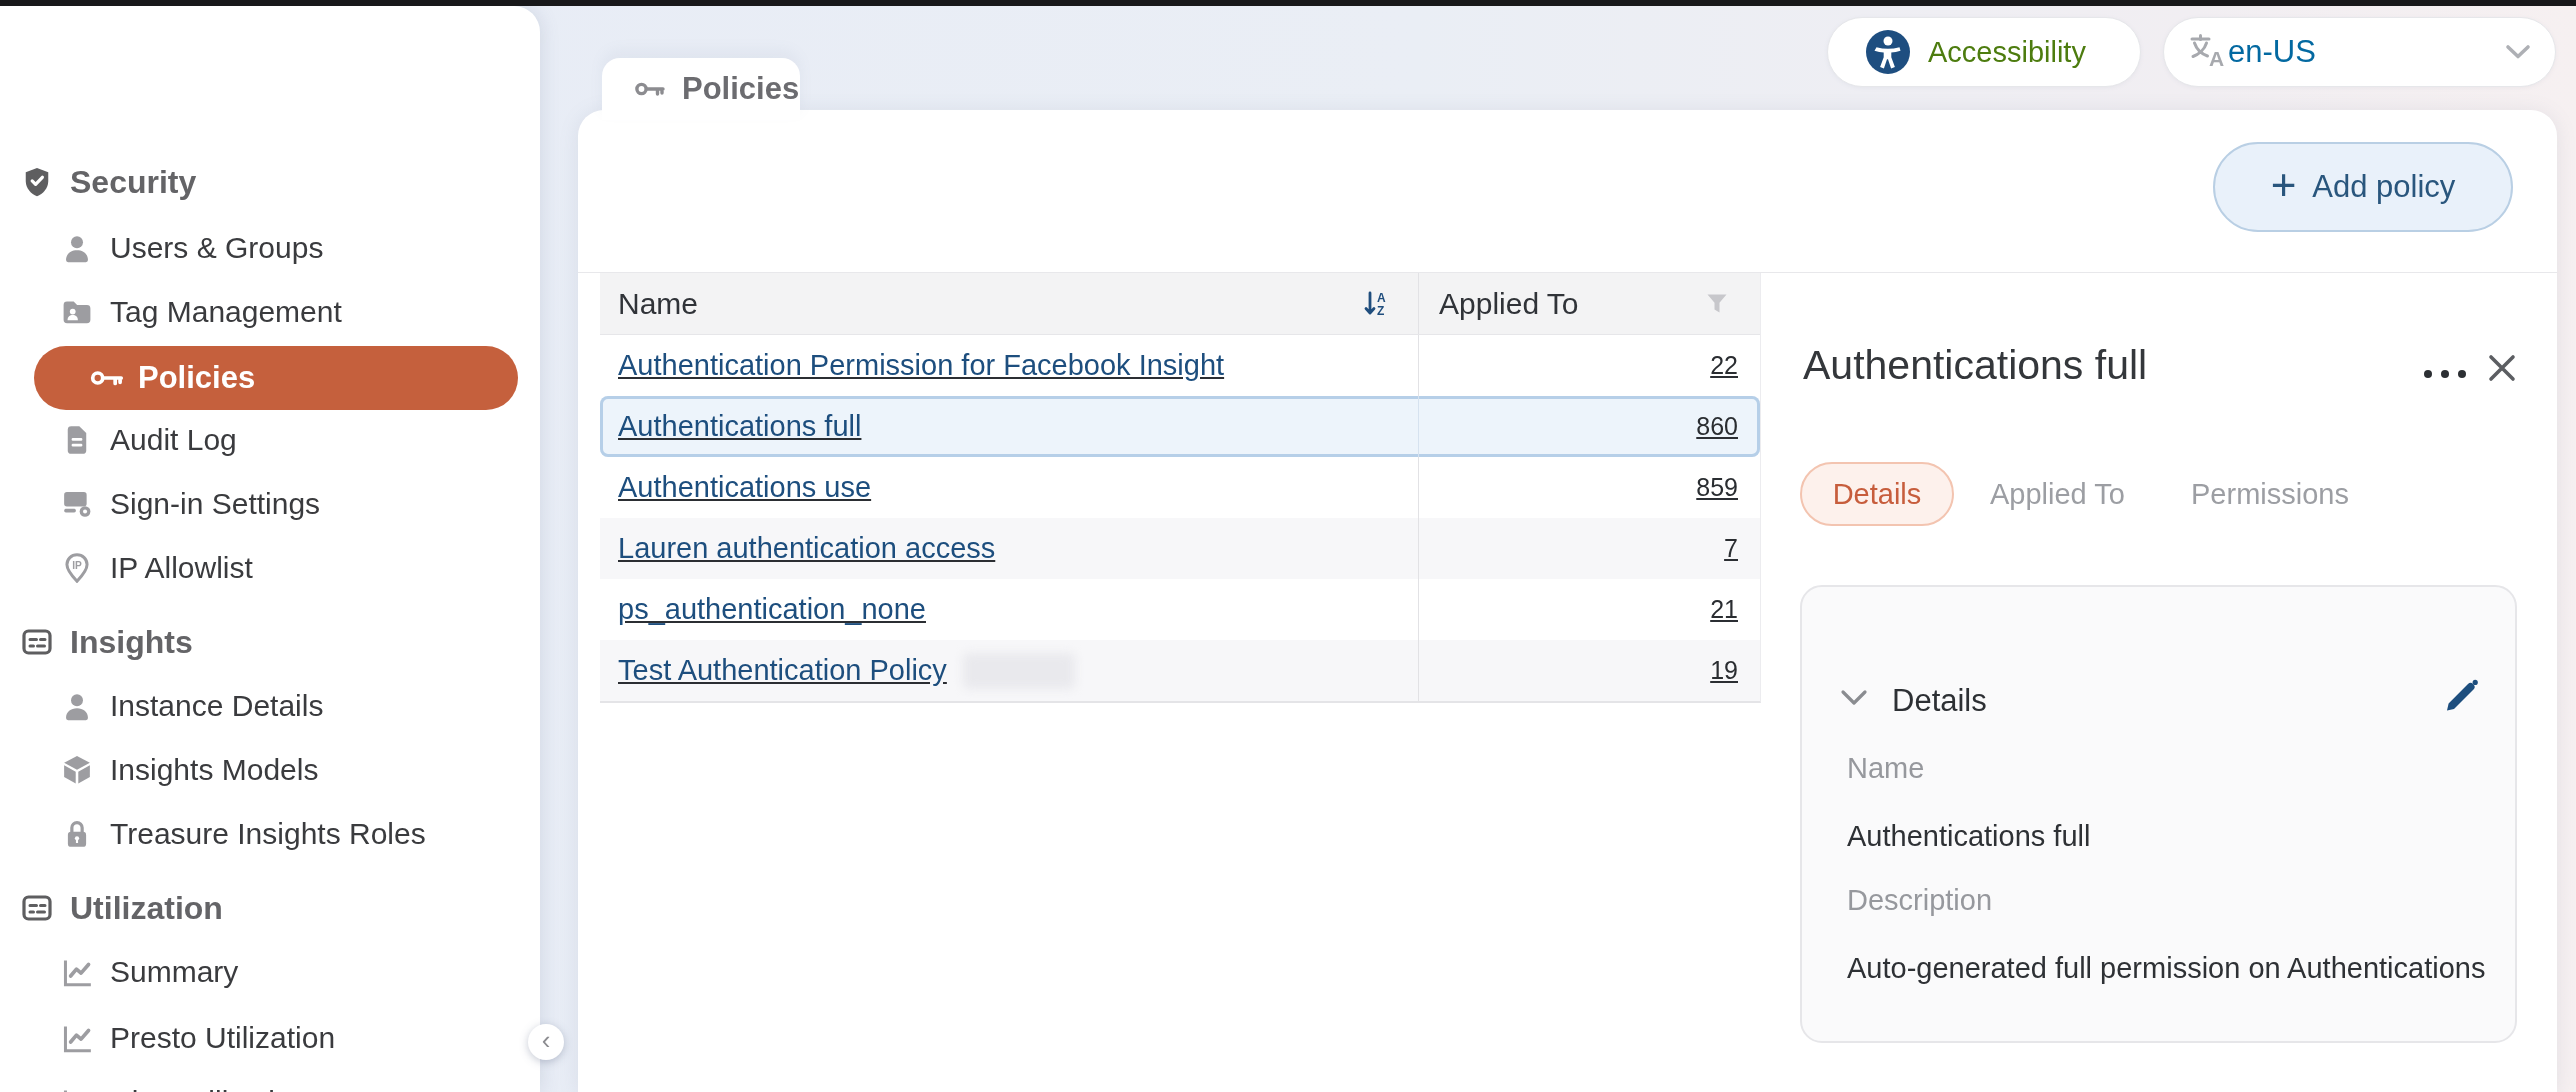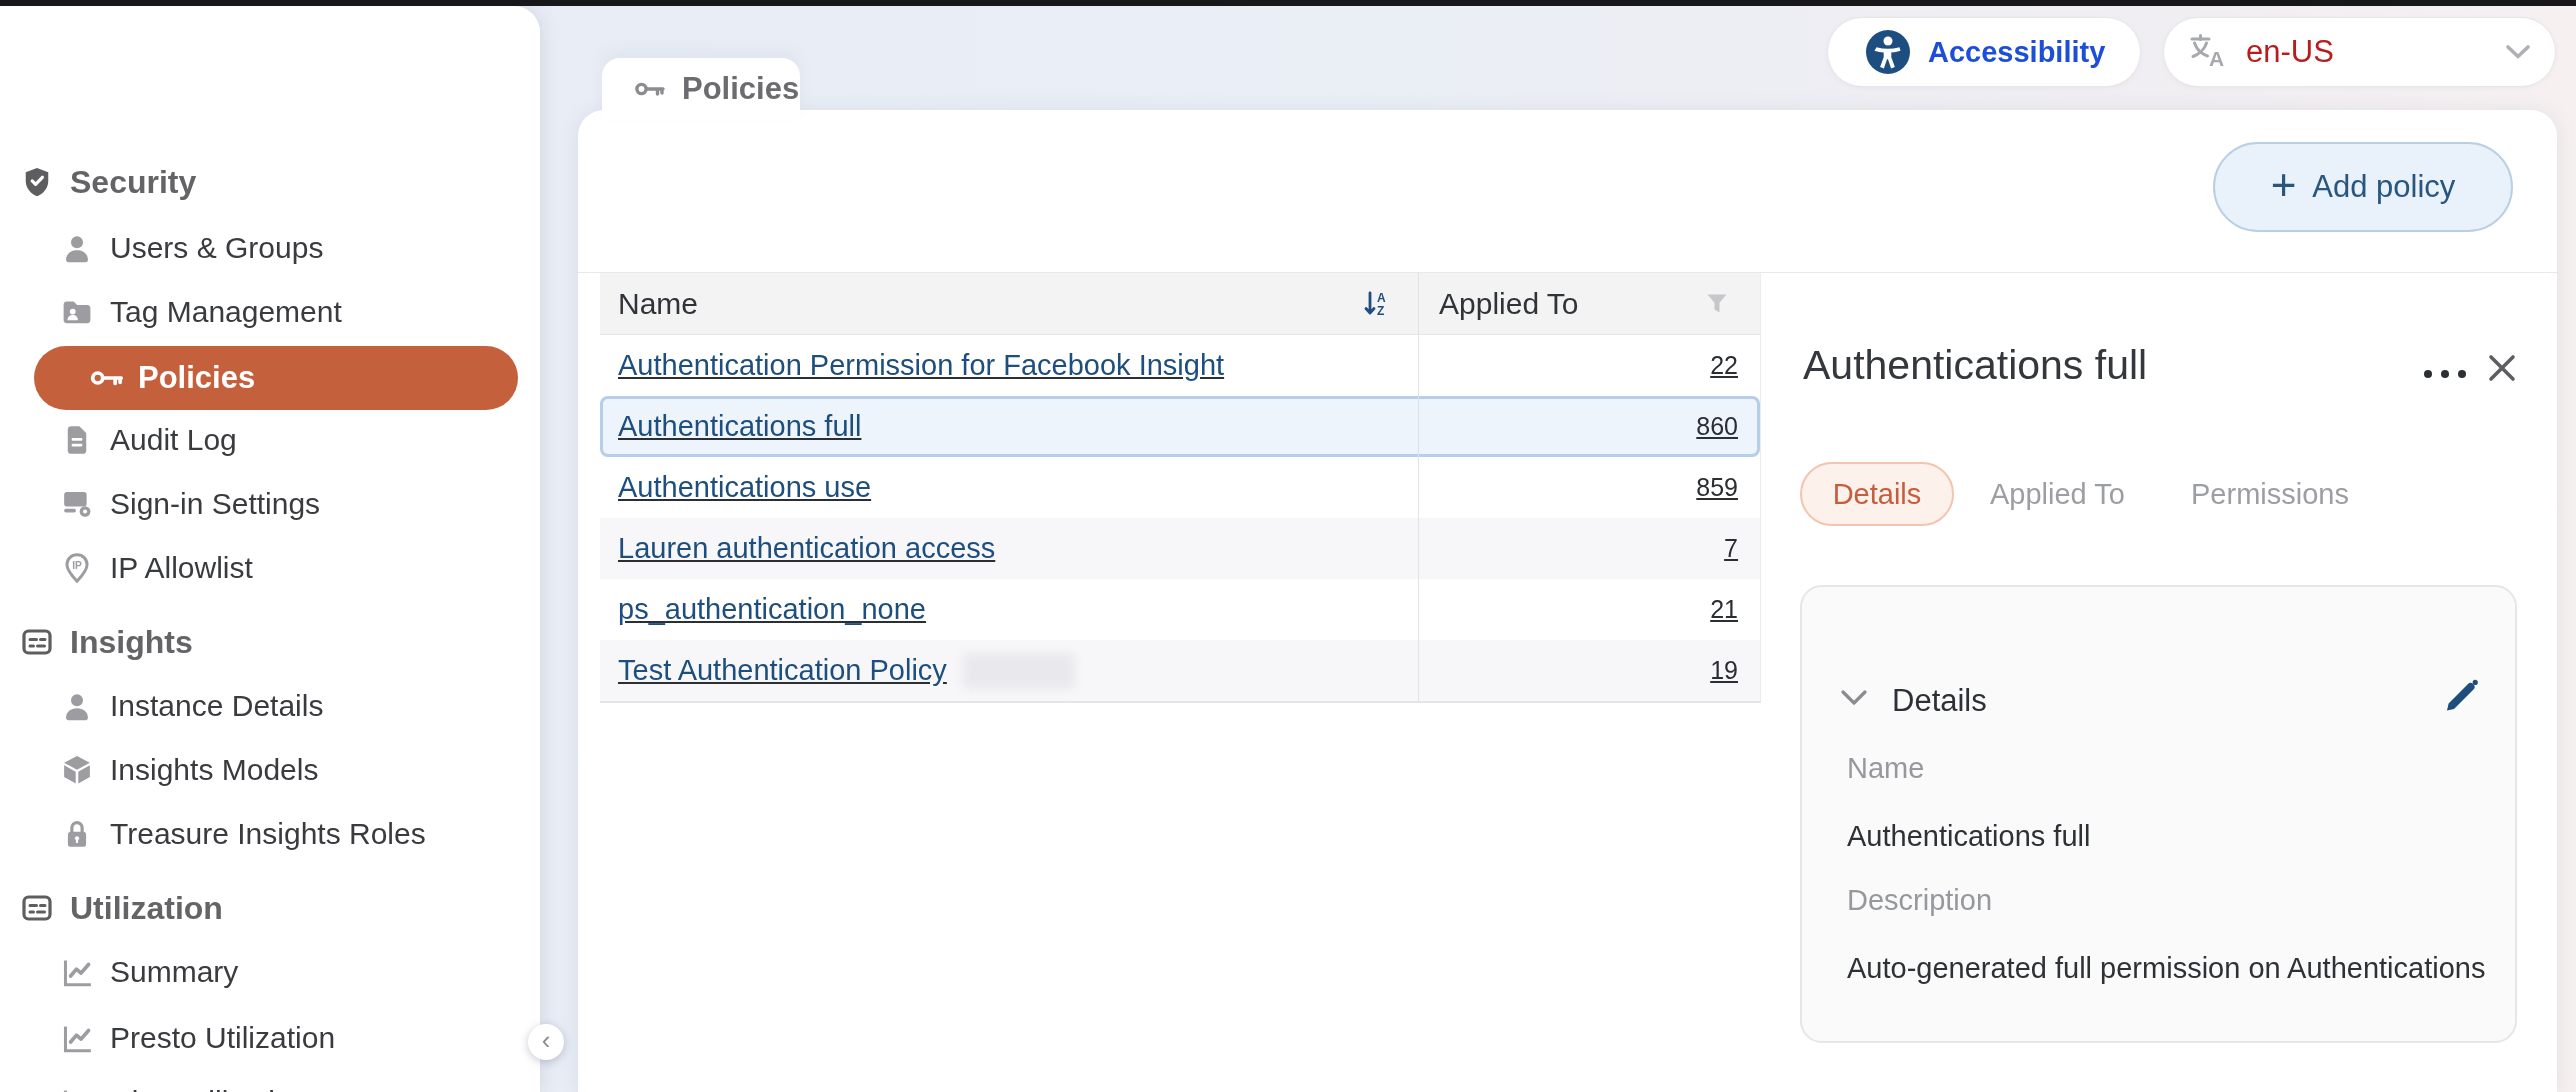--- a/index.html
+++ b/index.html
@@ -38,24 +38,24 @@
   }
 
   
   .hdr-btn {
     position:absolute; top:17px; height:70px; background:#ffffff;
     border:1px solid #e6e7ea; border-radius:35px; display:flex; align-items:center; z-index:30;
     box-shadow:0 1px 4px rgba(120,130,150,.08);
   }
   .btn-accessibility { left:1827px; width:314px; }
   .btn-accessibility .a11y-icon { margin-left:38px; width:44px; height:44px; }
-  .btn-accessibility .hdr-label { margin-left:18px; font-size:29px; font-weight:700; color:#1d4ed8; }
+  .btn-accessibility .hdr-label { margin-left:18px; font-size:29px; font-weight:400; color:#4d7c0f; }
   .btn-language { left:2163px; width:393px; }
   .btn-language .xlate-icon { margin-left:24px; width:40px; height:40px; color:#a7a9ae; }
-  .btn-language .hdr-label { margin-left:18px; font-size:31px; color:#b91c1c; }
+  .btn-language .hdr-label { font-size:31px; color:#0369a1; }
   .btn-language .chev-icon { position:absolute; right:24px; width:26px; height:16px; color:#aeb0b5; }
 
   
   .content-tab {
     position:absolute; left:602px; top:58px; width:198px; height:62px;
     background:#ffffff; border-radius:18px 18px 0 0; z-index:25;
     display:flex; align-items:center; box-shadow:0 -8px 14px rgba(110,125,150,.07);
   }
   .content-tab .key-glyph { margin-left:32px; width:32px; height:22px; color:#8c8c90; }
   .content-tab .tab-label { margin-left:16px; font-size:31px; font-weight:600; color:#6c6c70; }

